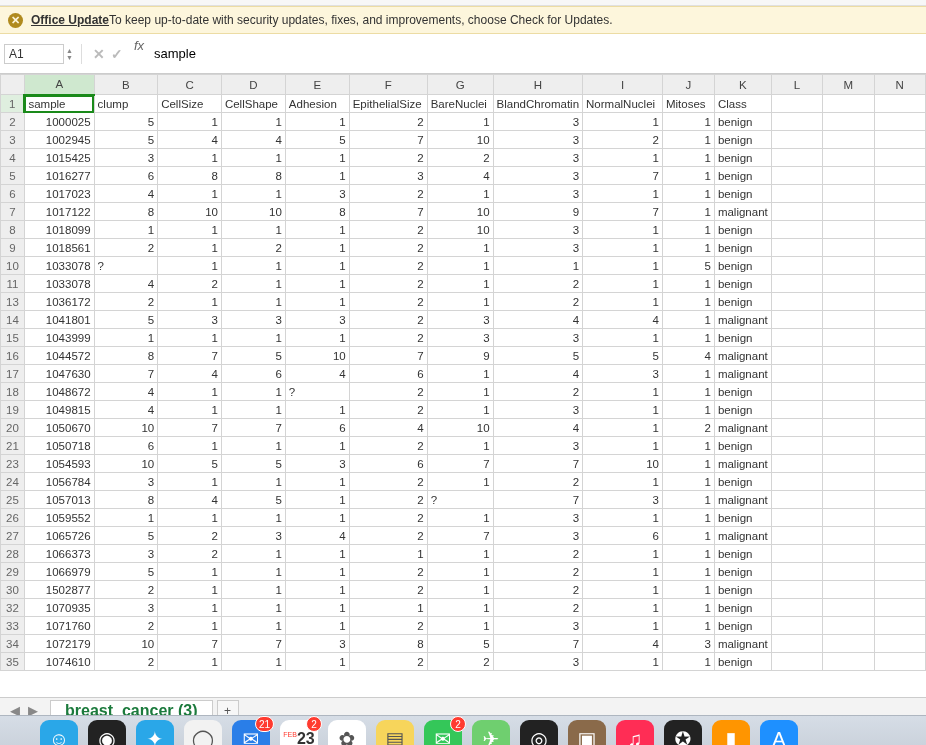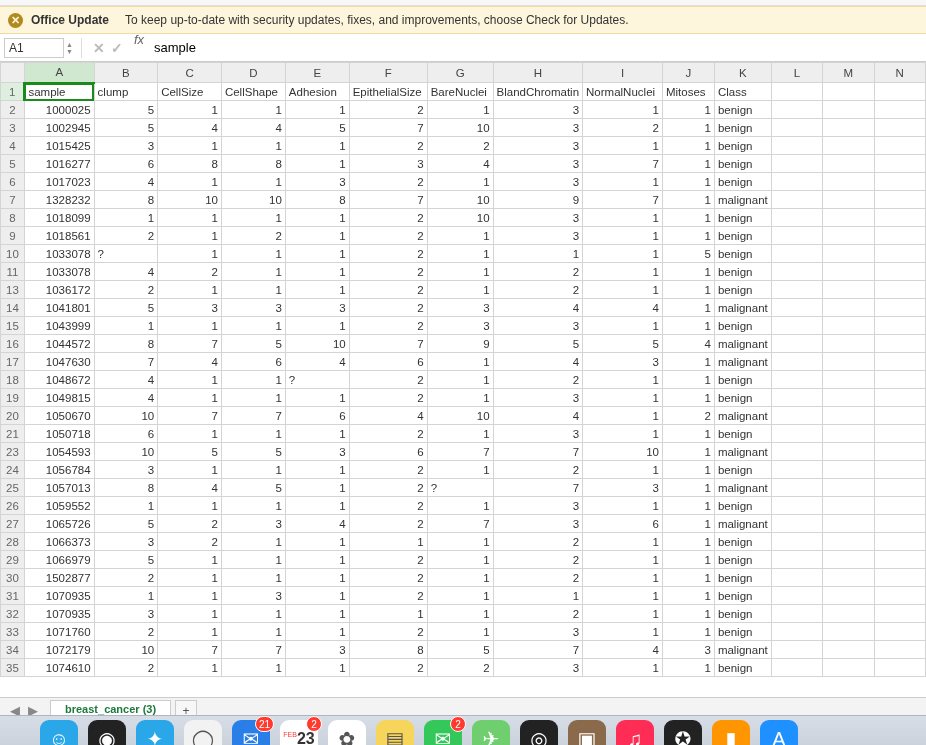--- a/index.html
+++ b/index.html
@@ -32,25 +32,25 @@
     width: 15px; height: 15px;
     border-radius: 50%;
     background: #b08a1e;
     color: #fdf6dc;
     font-size: 11px;
     line-height: 15px;
     text-align: center;
     margin-right: 8px;
     font-weight: bold;
   }
-  .update-bar .bold { font-weight: 600; margin-right: 16px; }
+  .update-bar .bold { font-weight: 600; margin-right: 0; text-decoration: underline; }
   .name-fx-bar {
     display: flex;
     align-items: center;
-    height: 28px;
+    height: 40px;
     border-bottom: 1px solid #ccc;
     background: #fff;
     padding: 0 4px;
   }
   .name-box {
     width: 60px;
     height: 20px;
     border: 1px solid #ccc;
     background: #fff;
     padding: 1px 4px;
@@ -152,24 +152,24 @@
     width: 18px; text-align: center;
     color: #888; font-size: 13px;
   }
   .sheet-tab {
     height: 22px;
     padding: 2px 14px;
     background: #fff;
     border: 1px solid #ccc;
     border-bottom: none;
     margin-left: 8px;
-    font-size: 11px;
+    font-size: 16px;
     font-weight: 600;
     color: #1b7a3c;
-    display: flex; align-items: flex-start;
+    display: flex; align-items: flex-end;
   }
   .add-sheet {
     width: 22px; height: 22px;
     border: 1px solid #ccc;
     margin-left: 4px;
     display: flex; align-items: center; justify-content: center;
     color: #555;
     background: #f7f7f7;
   }
   .status-bar {
@@ -379,21 +379,21 @@
           <td class="num">3</td>
           <td class="num">1</td>
           <td class="num">1</td>
           <td class="txt">benign</td>
           <td></td>
           <td></td>
           <td></td>
         </tr>
         <tr>
           <th class="rowhead">7</th>
-          <td class="num">1328232</td>
+          <td class="num">1017122</td>
           <td class="num">8</td>
           <td class="num">10</td>
           <td class="num">10</td>
           <td class="num">8</td>
           <td class="num">7</td>
           <td class="num">10</td>
           <td class="num">9</td>
           <td class="num">7</td>
           <td class="num">1</td>
           <td class="txt">malignant</td>
@@ -744,37 +744,20 @@
         <tr>
           <th class="rowhead">30</th>
           <td class="num">1502877</td>
           <td class="num">2</td>
           <td class="num">1</td>
           <td class="num">1</td>
           <td class="num">1</td>
           <td class="num">2</td>
           <td class="num">1</td>
           <td class="num">2</td>
-          <td class="num">1</td>
-          <td class="num">1</td>
-          <td class="txt">benign</td>
-          <td></td>
-          <td></td>
-          <td></td>
-        </tr>
-        <tr>
-          <th class="rowhead">31</th>
-          <td class="num">1070935</td>
-          <td class="num">1</td>
-          <td class="num">1</td>
-          <td class="num">3</td>
-          <td class="num">1</td>
-          <td class="num">2</td>
-          <td class="num">1</td>
-          <td class="num">1</td>
           <td class="num">1</td>
           <td class="num">1</td>
           <td class="txt">benign</td>
           <td></td>
           <td></td>
           <td></td>
         </tr>
         <tr>
           <th class="rowhead">32</th>
           <td class="num">1070935</td>

